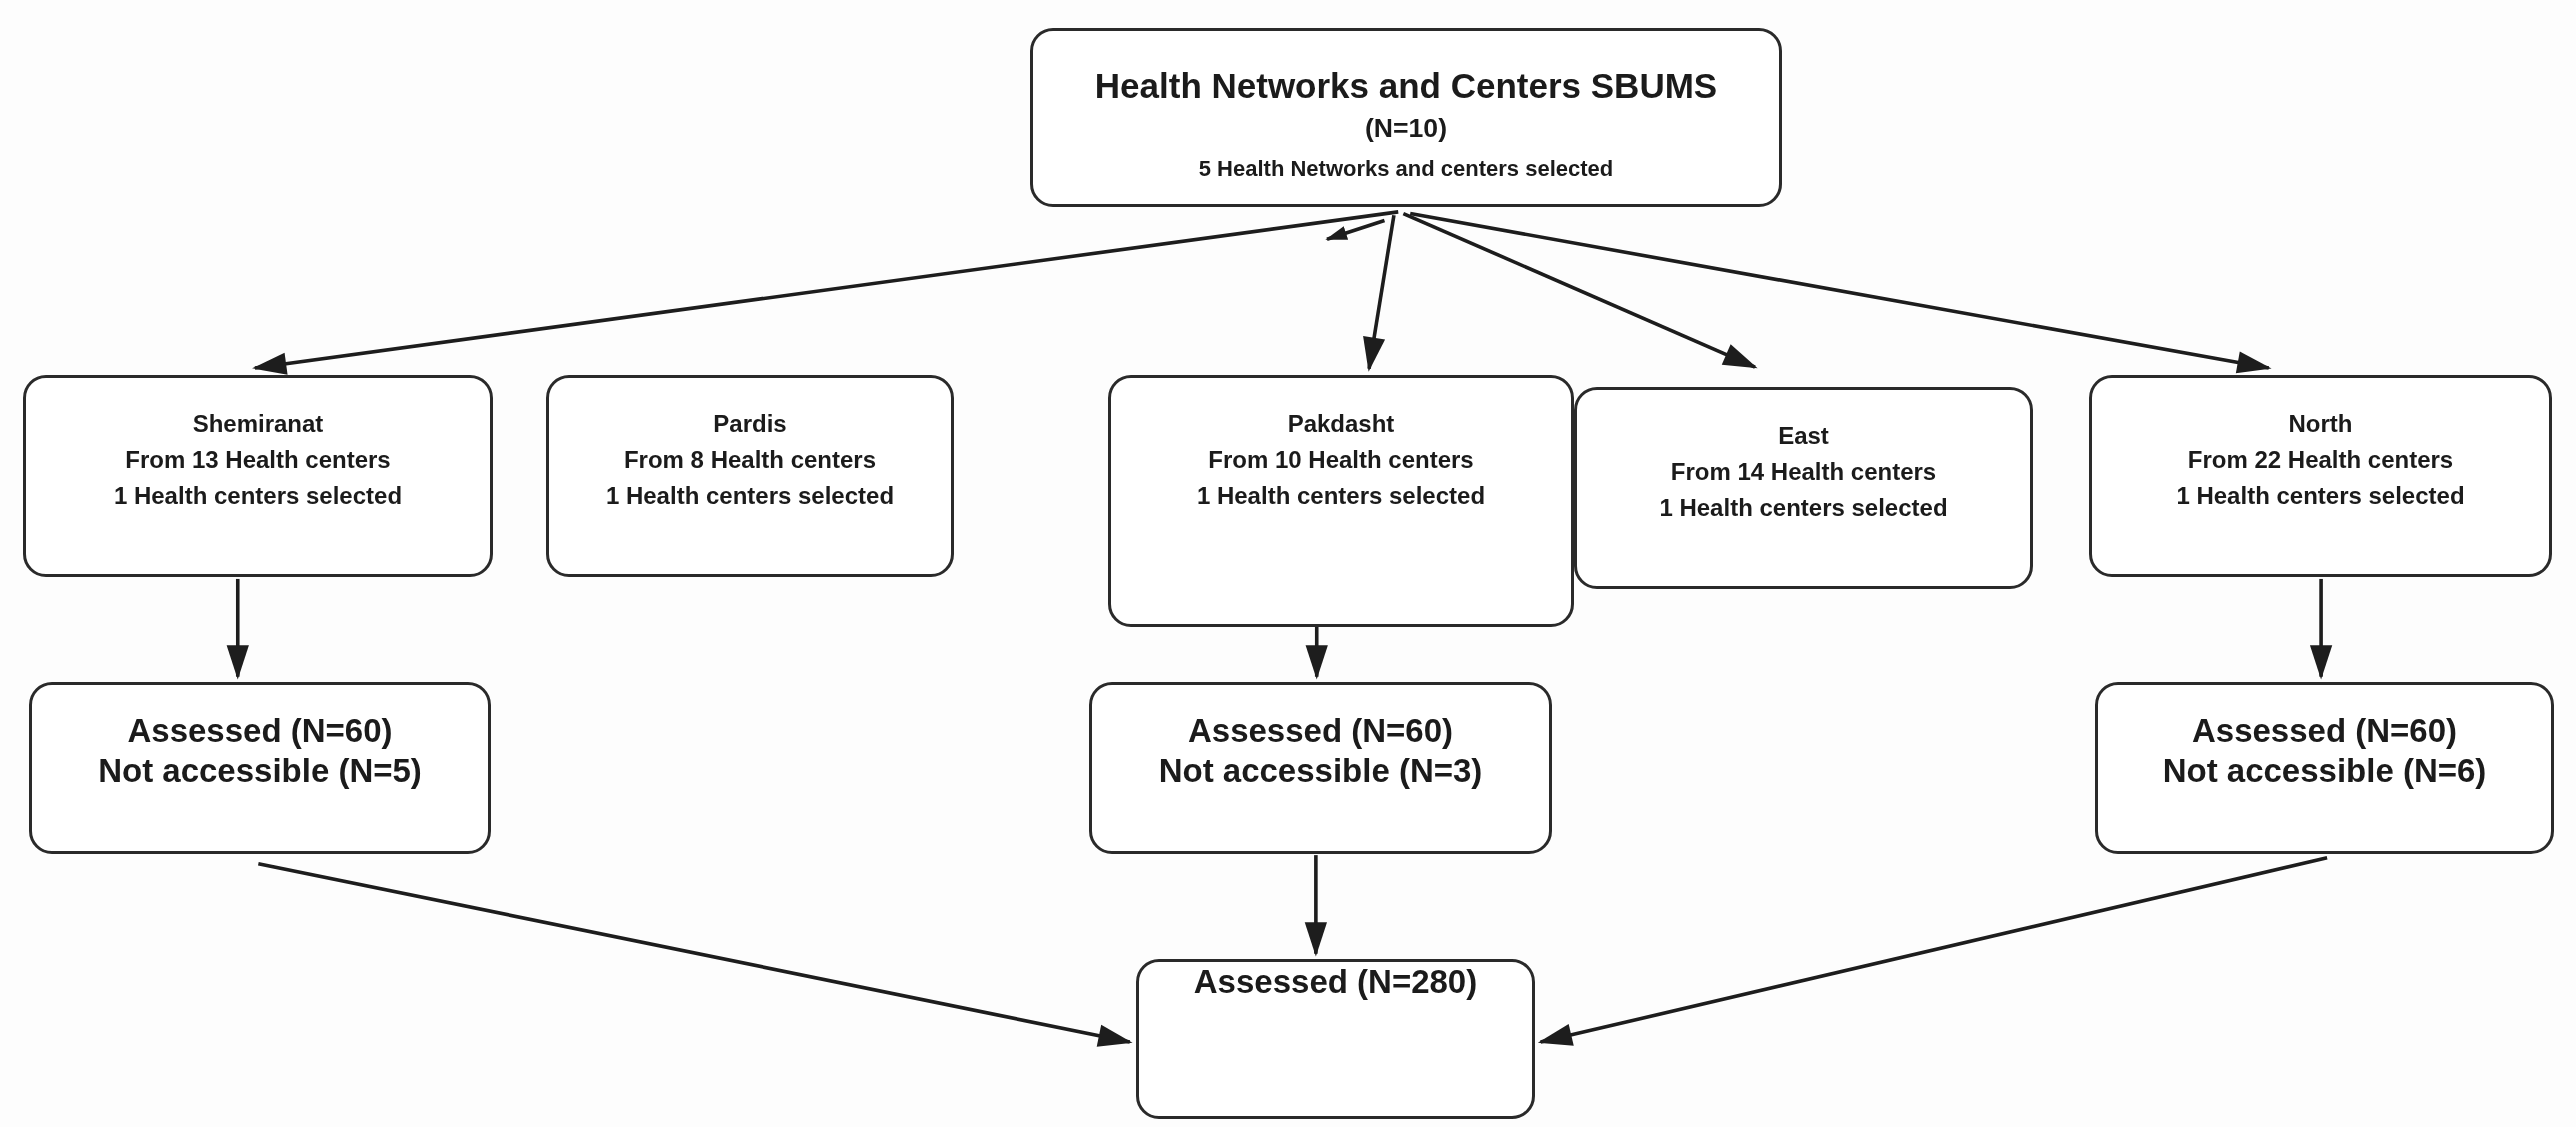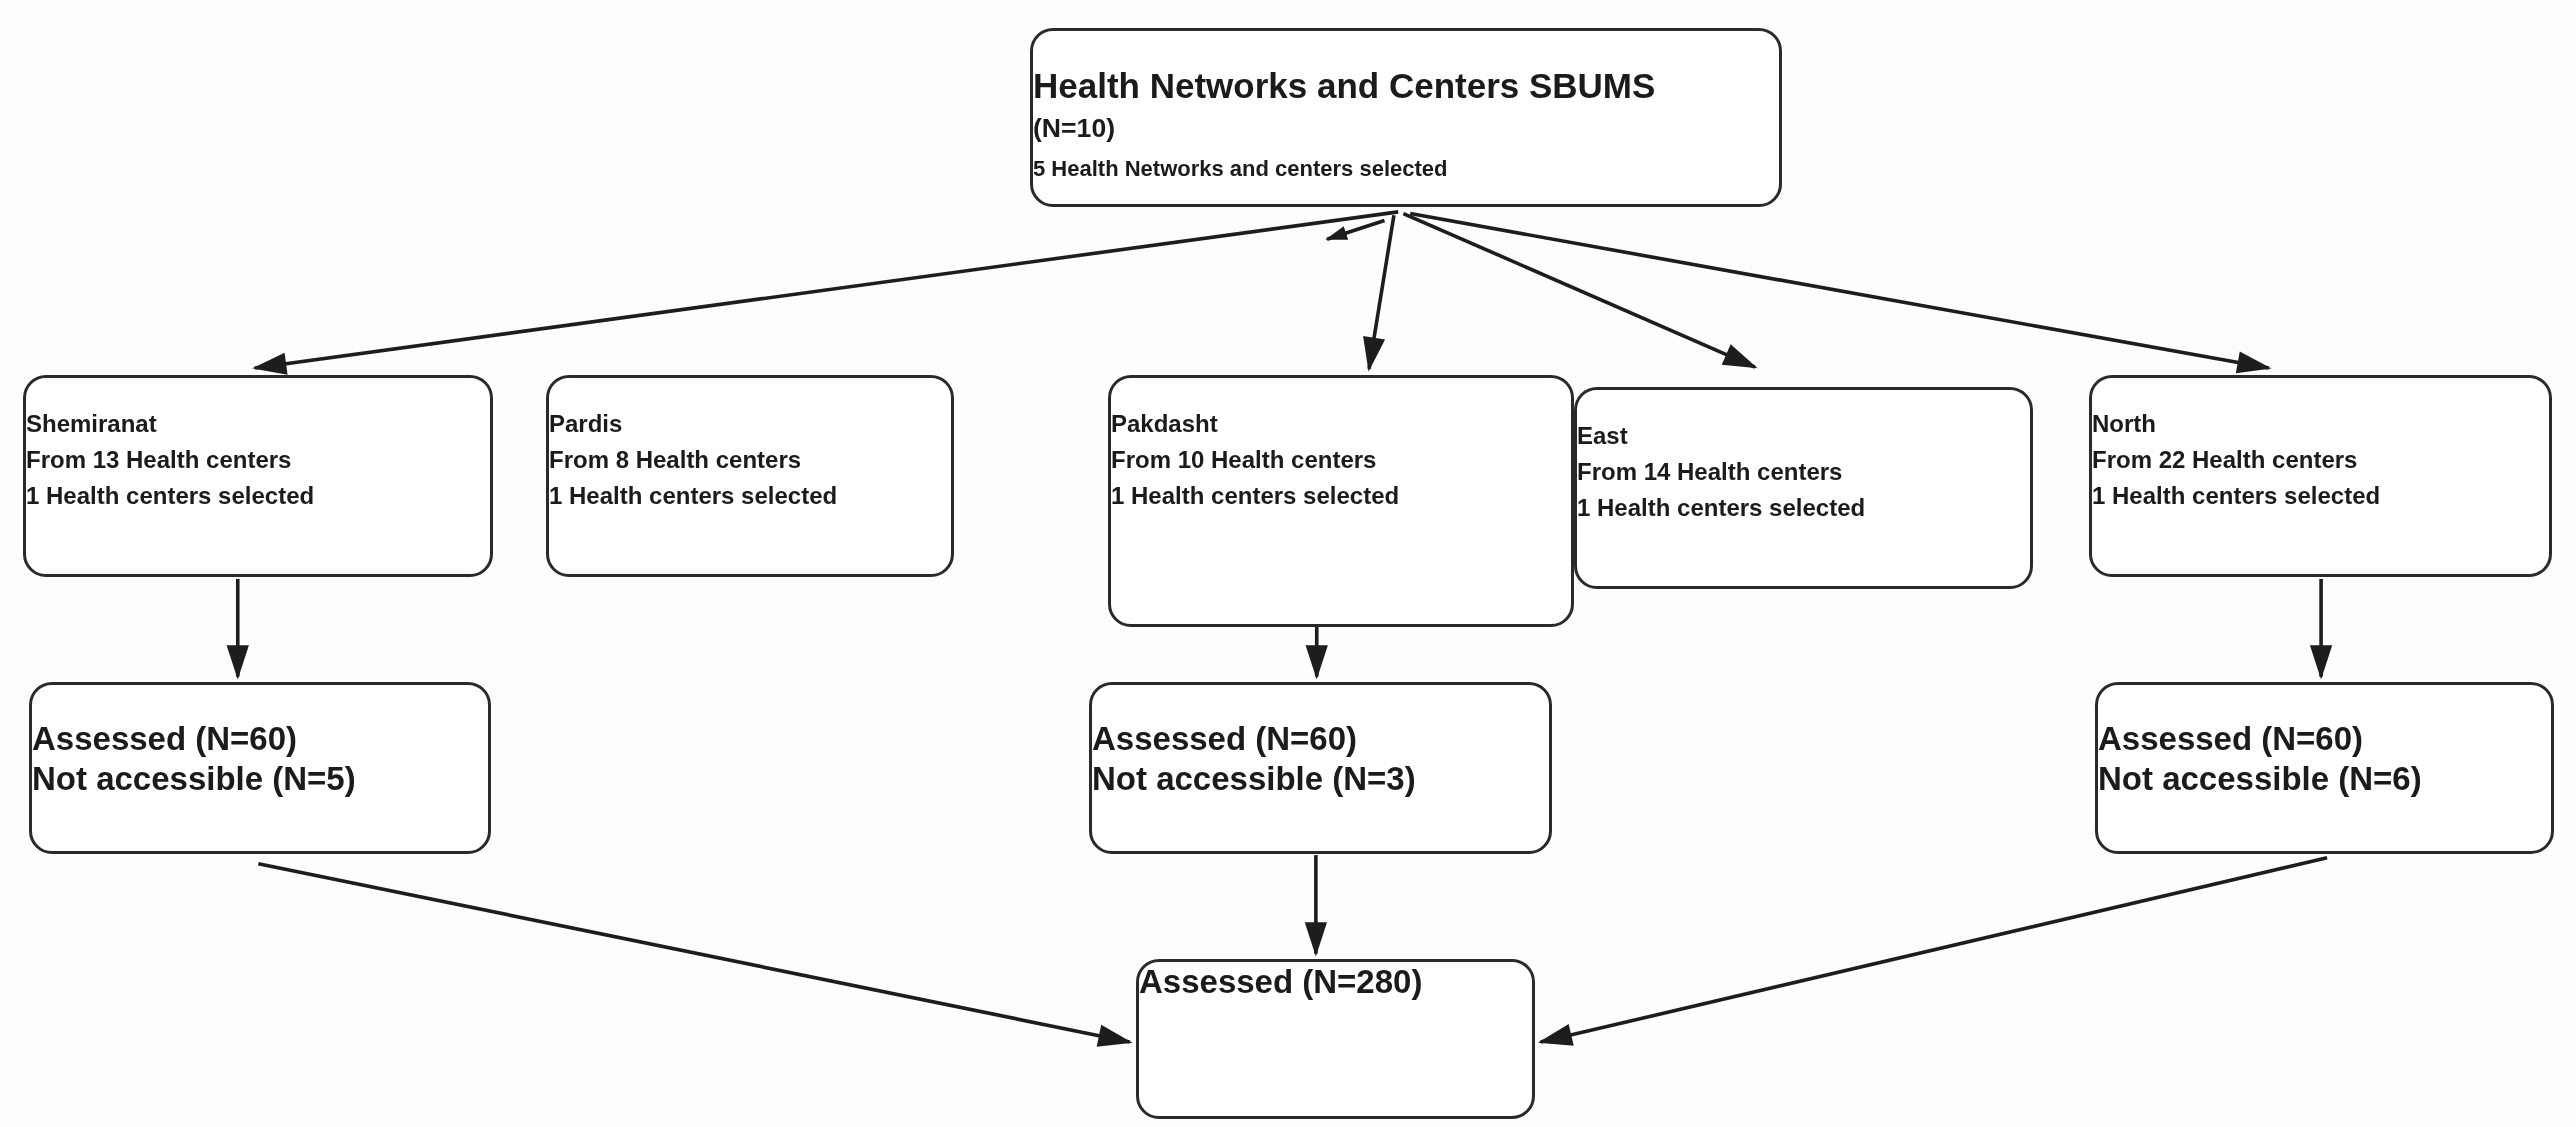--- a/index.html
+++ b/index.html
@@ -7,32 +7,33 @@
     position:relative;width:2576px;height:1127px;overflow:hidden;
     background:#fdfdfd;
     font-family:"Liberation Sans",sans-serif;
     font-weight:bold;color:#1b1b1b;
   }
   #connector-layer{position:absolute;left:0;top:0;width:2576px;height:1127px;}
   #connector-layer line{stroke:#1d1d1d;stroke-width:4.2;}
   .node{
     position:absolute;box-sizing:border-box;
     background:#ffffff;border:3.4px solid #2a2a2a;border-radius:23px;
+    text-align:center;
   }
   .node .ln{display:block;white-space:nowrap;}
   
   .n-root{padding-top:32px;}
   .n-root .l-title{font-size:35px;line-height:46px;}
   .n-root .l-n{font-size:26.6px;line-height:38px;}
   .n-root .l-note{font-size:22px;line-height:43px;}
   
   .n-district{padding-top:28px;}
   .n-district .ln{font-size:24px;line-height:36px;}
   
-  .n-assessed{padding-top:34px;}
+  .n-assessed{padding-top:26px;}
   .n-assessed .ln{font-size:33px;line-height:40px;}
   
   .n-final{}
   .n-final .ln{font-size:33px;line-height:40px;}
 </style>
 </head>
 <body>
 
 <div id="canvas">
 

